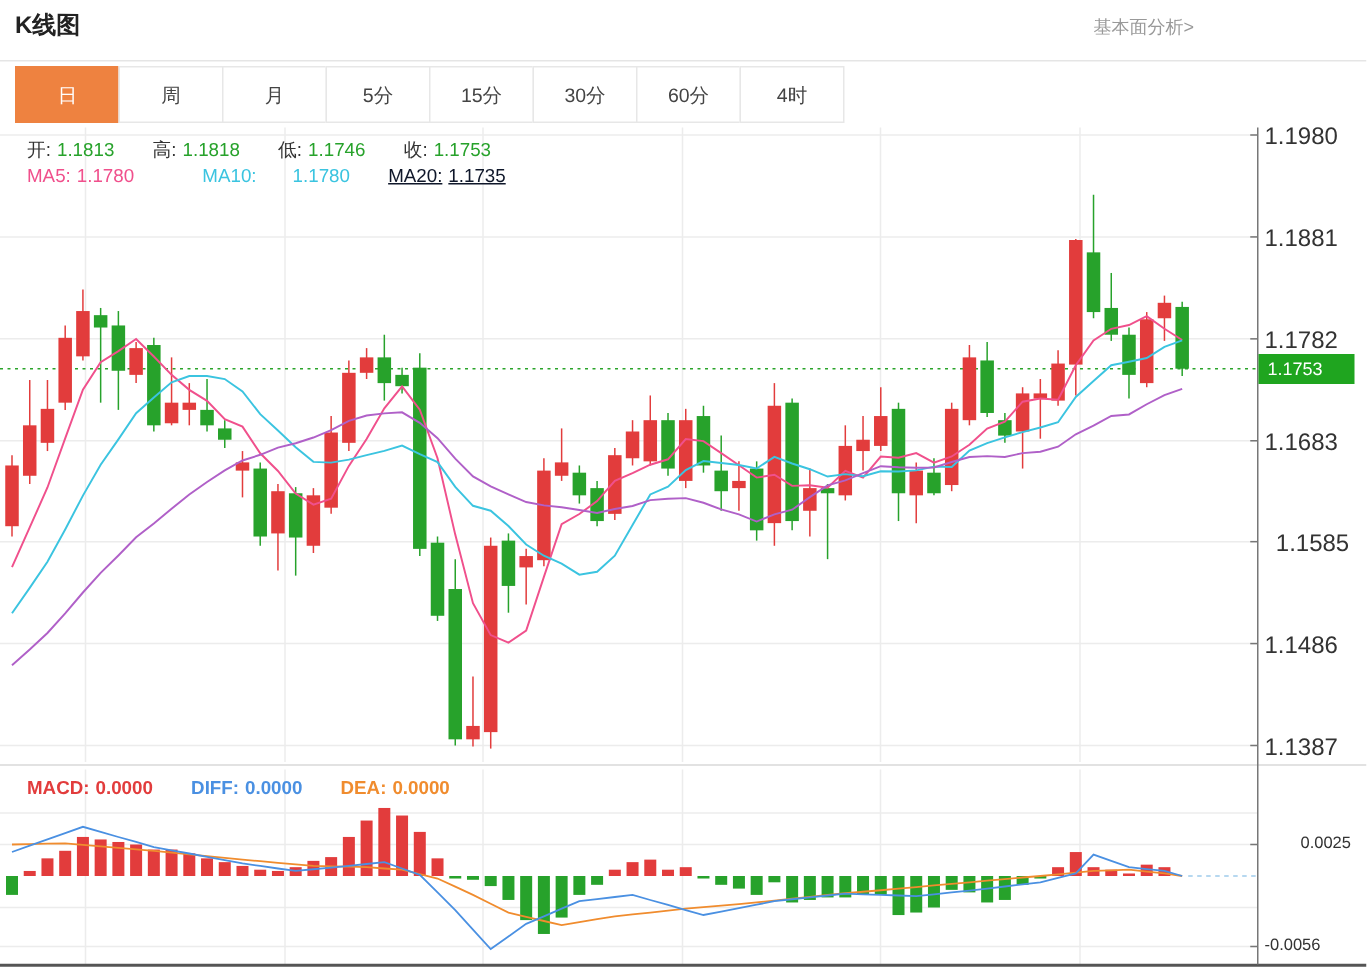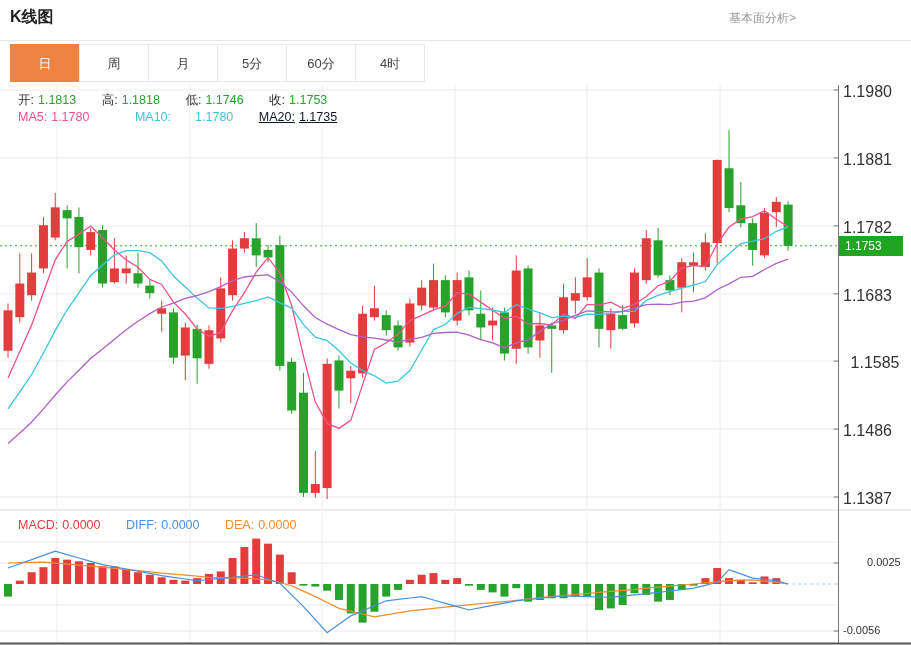--- a/index.html
+++ b/index.html
@@ -295,38 +295,40 @@
 
   <div class="page-title">K线图</div>
   <div class="top-link">基本面分析&gt;</div>
   <div class="top-divider"></div>
 
   <div class="tabbar">
       <div class="tab active">日</div>
       <div class="tab">周</div>
       <div class="tab">月</div>
       <div class="tab">5分</div>
+      <div class="tab">15分</div>
+      <div class="tab">30分</div>
       <div class="tab">60分</div>
       <div class="tab">4时</div>
     </div>
 
   <div class="legend-row" style="top:92px;text-align:center;">
     <span class="lbl">开:</span><span class="val-dn">1.1813</span><span class="gap"></span>
     <span class="lbl">高:</span><span class="val-dn">1.1818</span><span class="gap"></span>
     <span class="lbl">低:</span><span class="val-dn">1.1746</span><span class="gap"></span>
     <span class="lbl">收:</span><span class="val-dn">1.1753</span>
   </div>
 
   <div class="legend-row" style="top:110px;">
     <span class="ma5">MA5:</span><span class="ma5">1.1780</span><span class="gap"></span>
     <span class="ma10">MA10:</span><span class="ma10">1.1780</span><span class="gap"></span>
     <span class="ma20">MA20:</span><span class="ma20">1.1735</span>
   </div>
 
-  <div class="legend-row" style="top:518px;">
+  <div class="legend-row" style="top:518px;font-weight:bold;">
     <span class="macd-v">MACD:</span><span class="macd-v">0.0000</span><span class="gap"></span>
     <span class="diff-v">DIFF:</span><span class="diff-v">0.0000</span><span class="gap"></span>
     <span class="dea-v">DEA:</span><span class="dea-v">0.0000</span>
   </div>
 
   <div class="price-badge" style="top: 235.799px;">1.1753</div>
 
 <div class="axis-label" style="top: 83px;">1.1980</div>
     <div class="axis-label" style="top: 150.948px;">1.1881</div>
     <div class="axis-label" style="top: 218.895px;">1.1782</div>

